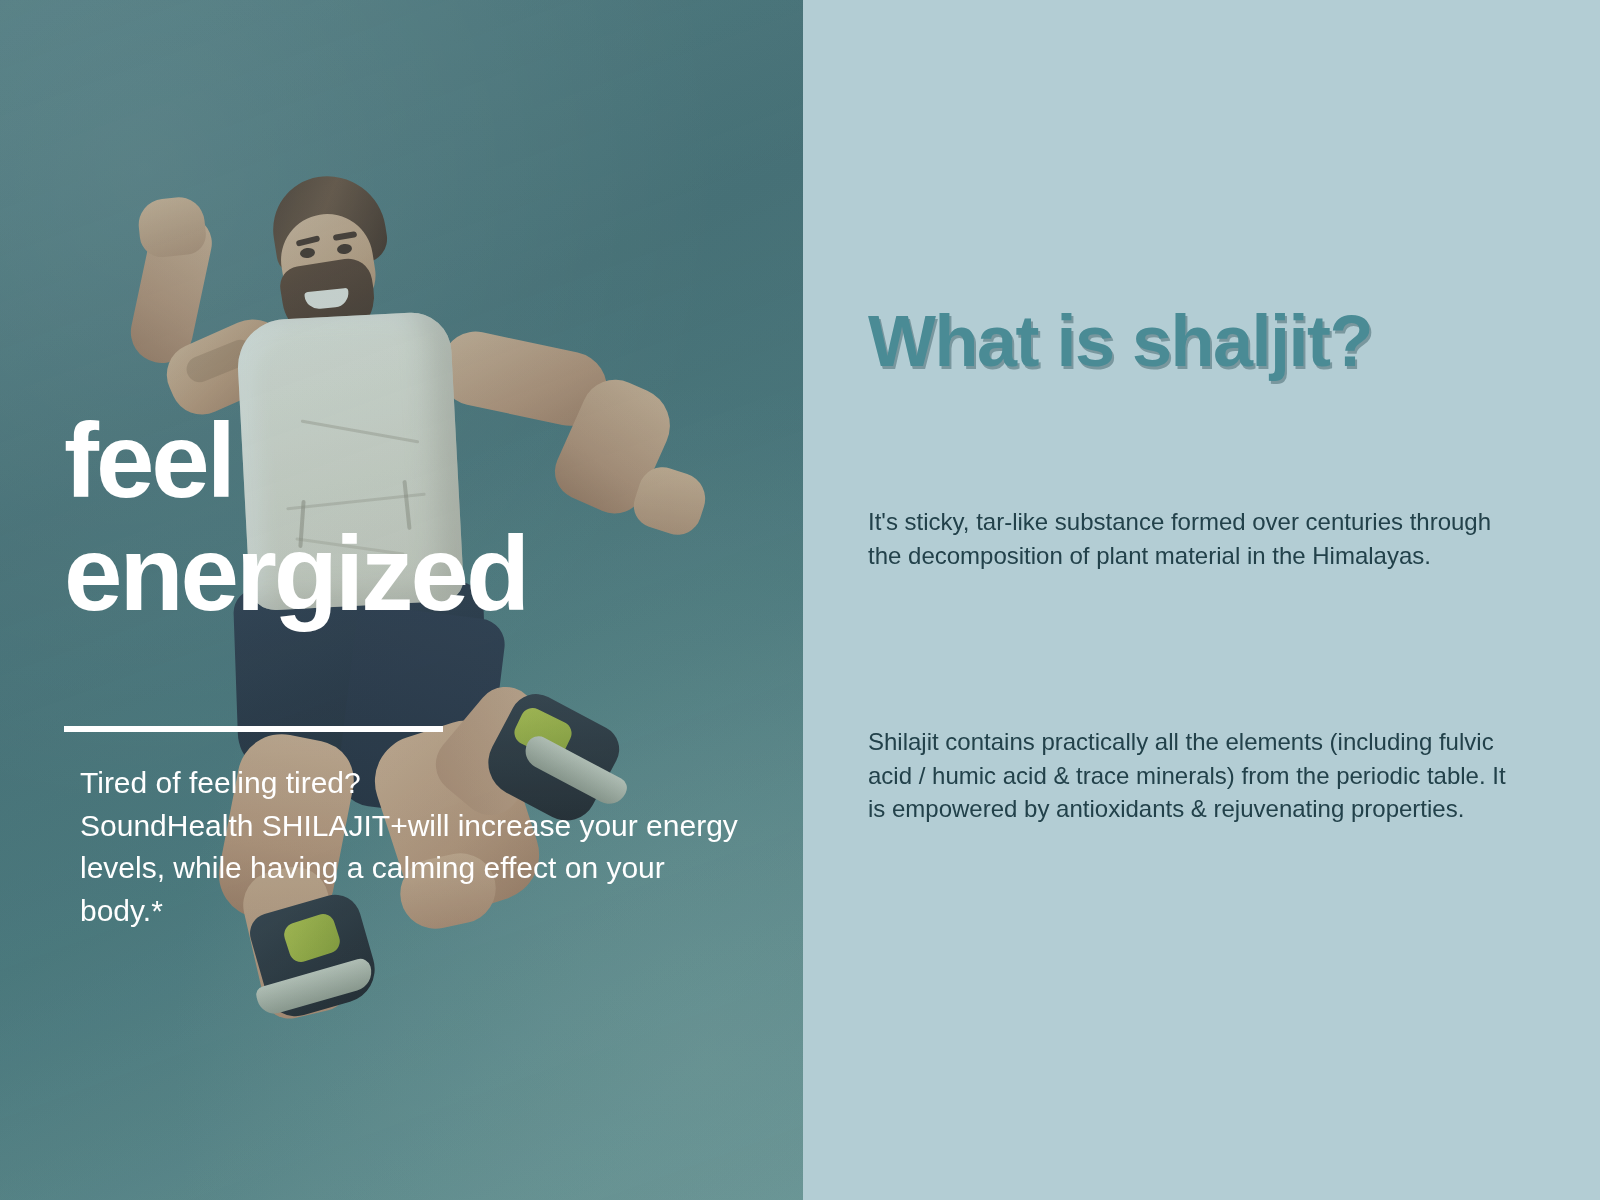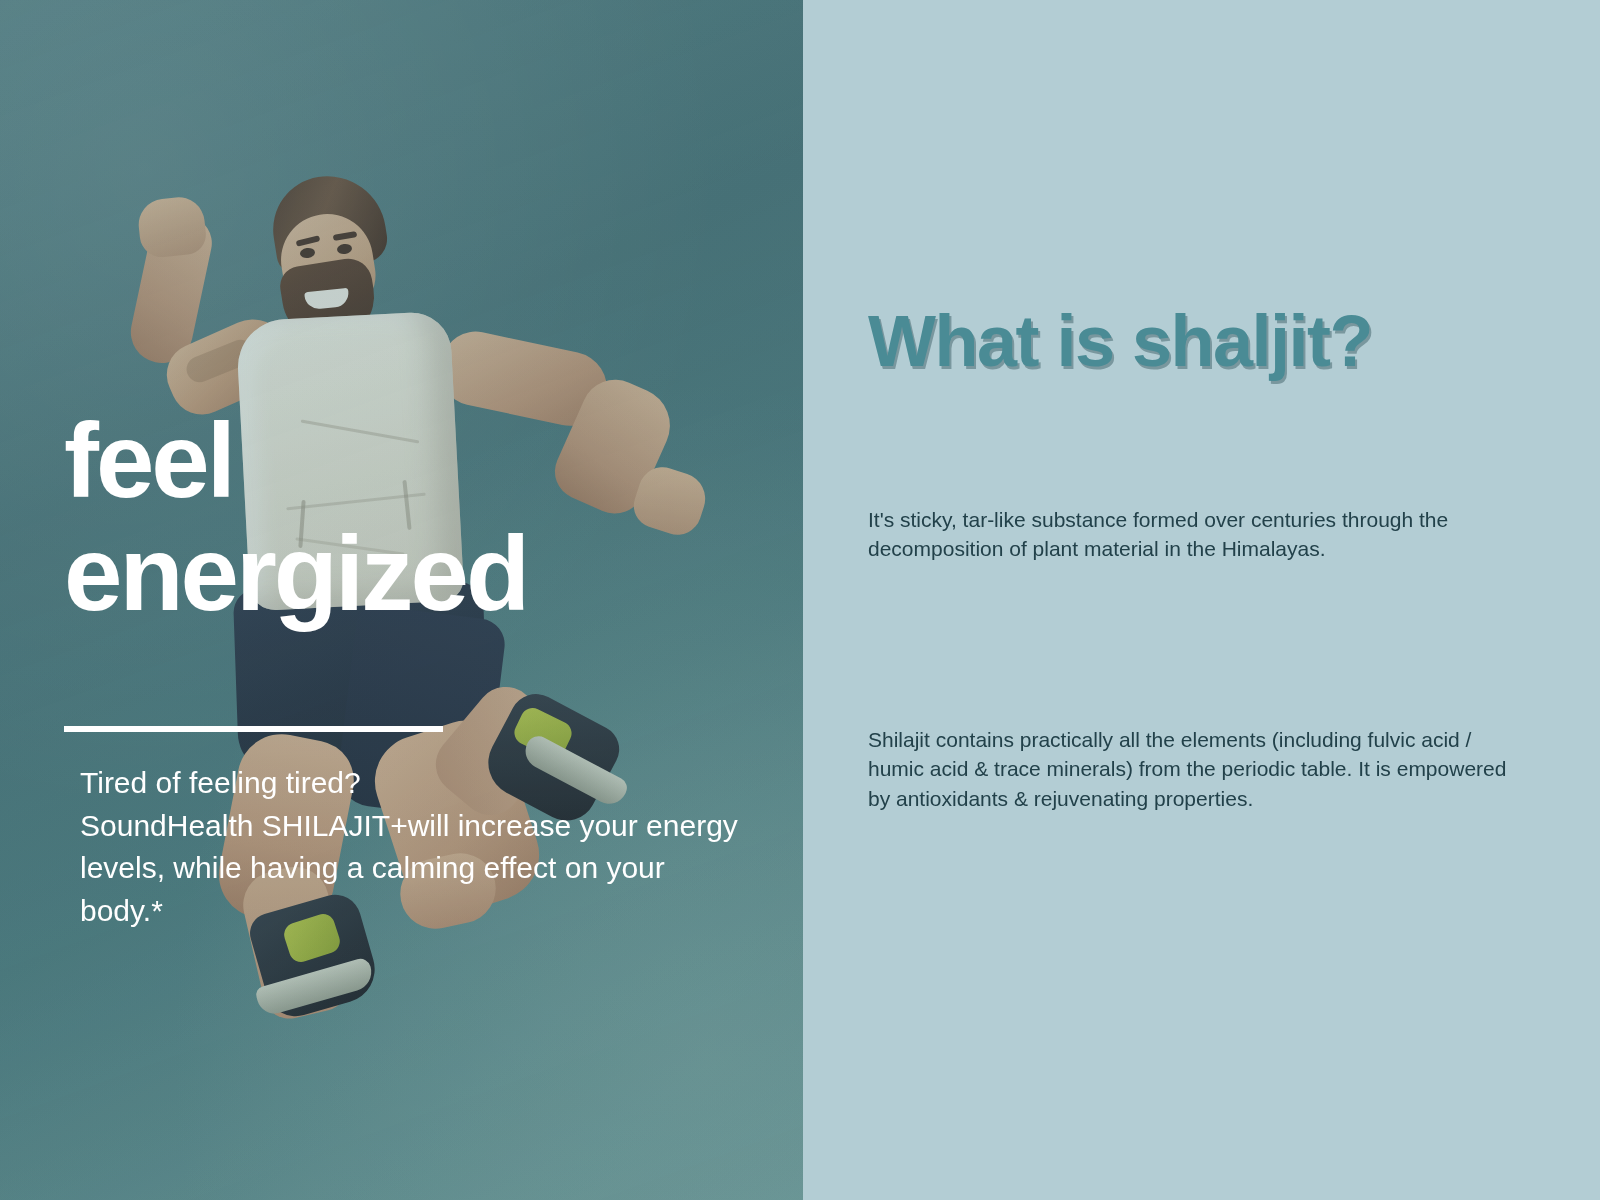--- a/index.html
+++ b/index.html
@@ -229,21 +229,21 @@
   .right-inner { position:absolute; left:65px; top:0; width:690px; }
   .section-title {
     position:absolute; top:300px; left:0;
     font-size:72px; font-weight:700; letter-spacing:-1.5px;
     color:#4a8b95;
     text-shadow: 2px 3px 0 rgba(36,70,78,.40);
     white-space:nowrap;
   }
   .para {
     position:absolute; left:0; width:660px;
-    color:#22414a; font-size:21px; line-height:1.40; font-weight:400;
+    color:#22414a; font-size:24px; line-height:1.40; font-weight:400;
   }
   .para-1 { top:505px; }
   .para-2 { top:725px; }
 </style>
 </head>
 <body>
 
 <div class="slide">
 
   <section class="left-panel">

